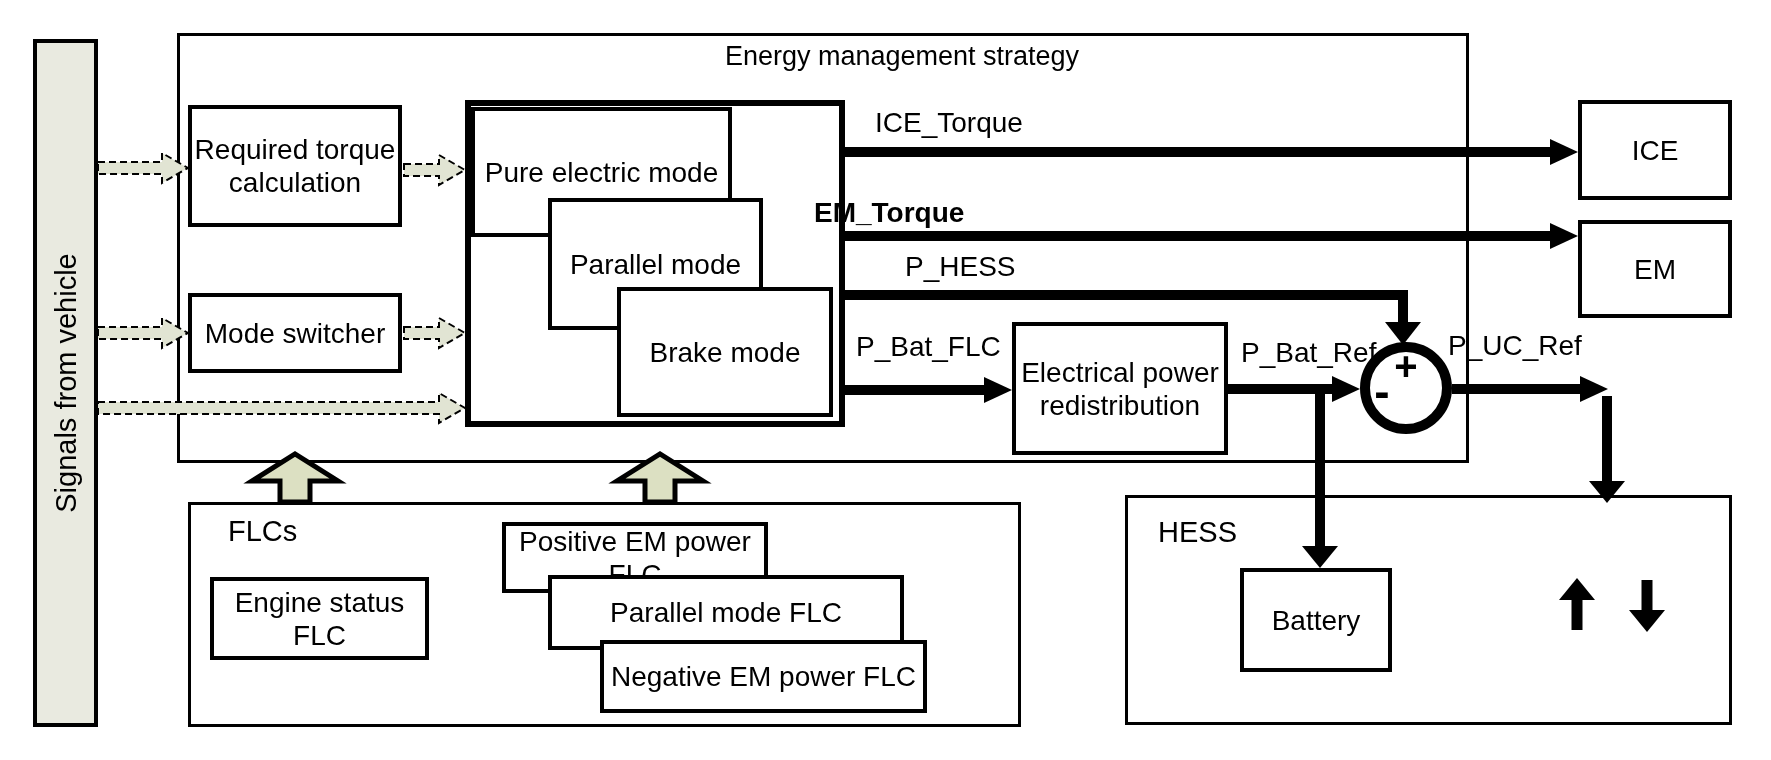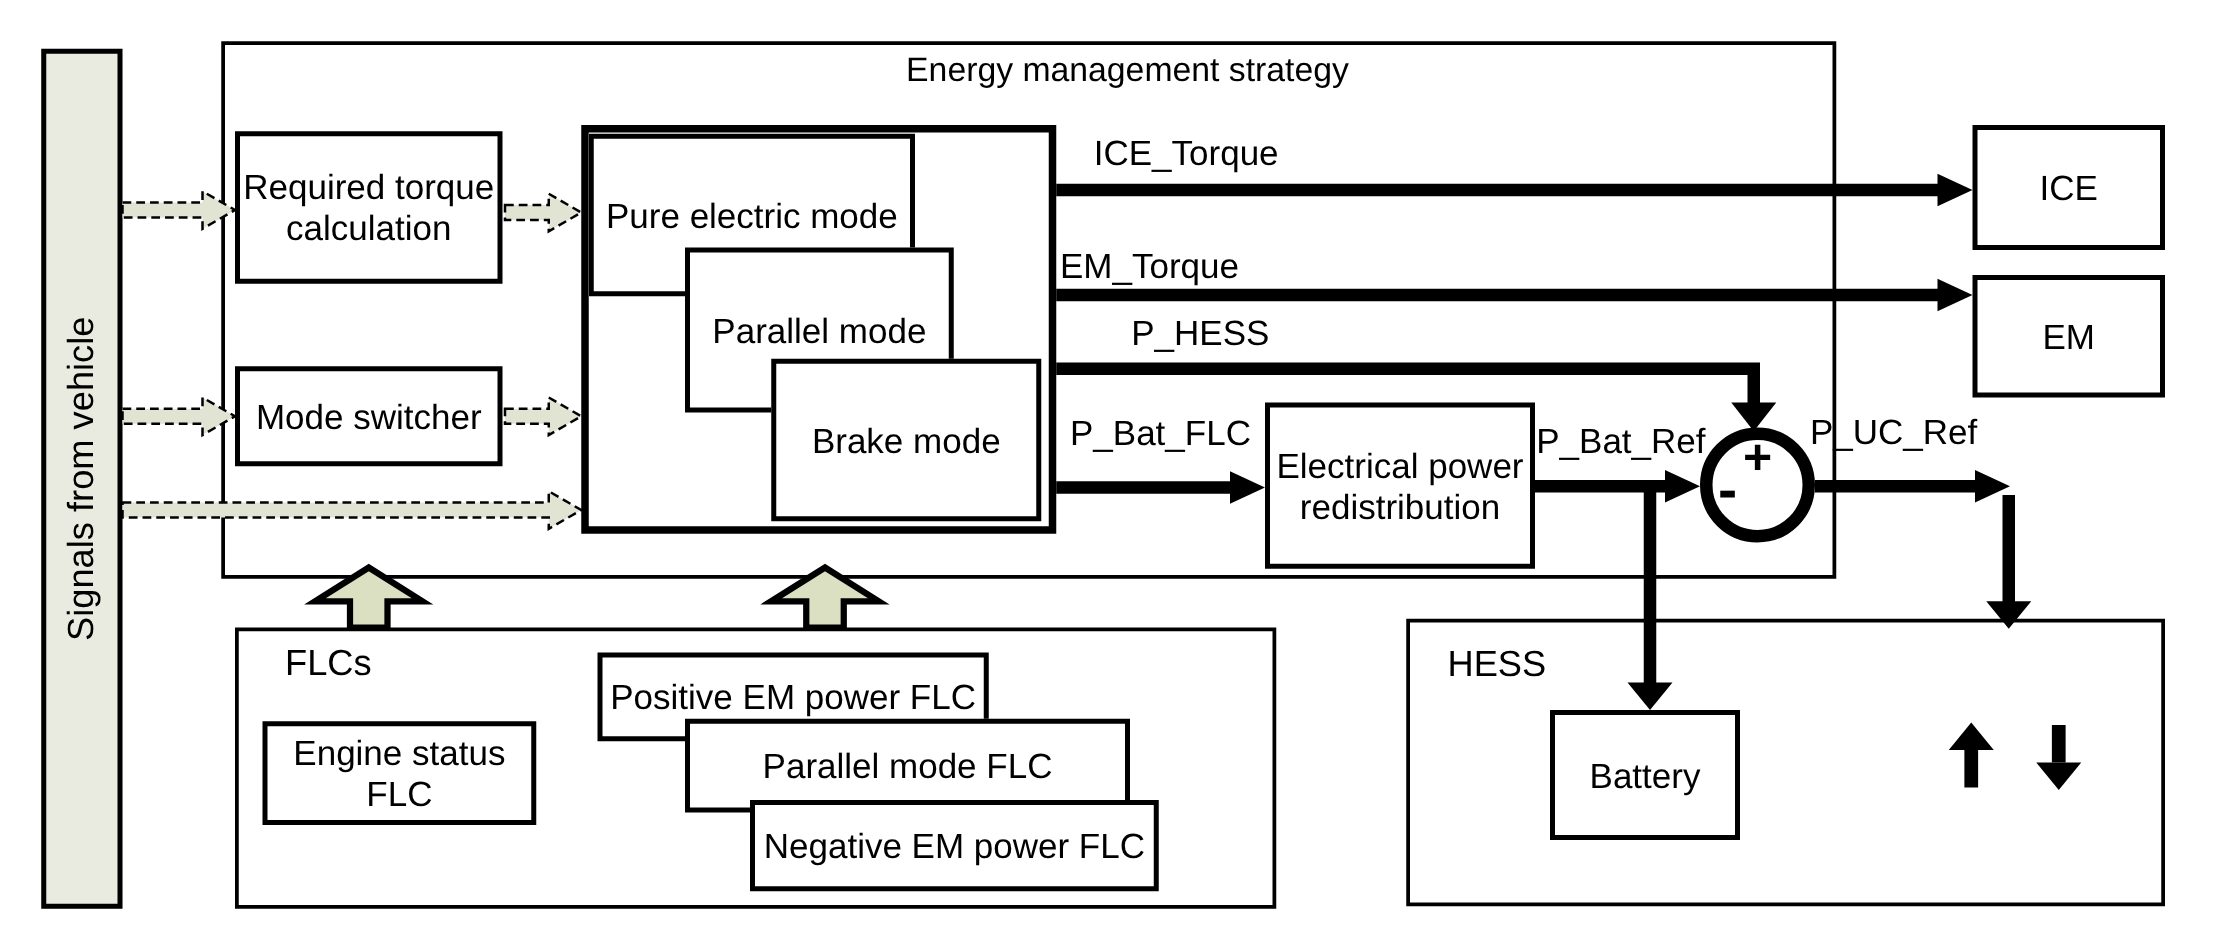--- a/index.html
+++ b/index.html
@@ -130,41 +130,41 @@
   </div>
   <div class="box" style="left:617px;top:287px;width:216px;height:130px;z-index:3;text-align:center;">
     <span>Brake mode</span>
   </div>
   <div class="box" style="left:1012px;top:322px;width:216px;height:133px;">
     <span>Electrical power</span>
     <span>redistribution</span>
   </div>
 
   <div class="label" style="left:875px;top:108px;">ICE_Torque</div>
-  <div class="label" style="left:848px;top:198px;">EM_Torque</div>
+  <div class="label" style="left:814px;top:198px;font-weight:bold;">EM_Torque</div>
   <div class="label" style="left:905px;top:252px;">P_HESS</div>
   <div class="label" style="left:856px;top:332px;">P_Bat_FLC</div>
-  <div class="label" style="left:1229px;top:338px;">P_Bat_Ref</div>
+  <div class="label" style="left:1229px;top:338px;padding-left:12px;">P_Bat_Ref</div>
   <div class="label" style="left:1448px;top:331px;">P_UC_Ref</div>
 
   <div class="sumsign" style="left:1390px;top:347px;width:32px;height:38px;font-size:40px;line-height:38px;">+</div>
   <div class="sumsign" style="left:1368px;top:372px;width:28px;height:38px;font-size:46px;line-height:38px;">-</div>
 
   <div class="box" style="left:1578px;top:100px;width:154px;height:100px;">
     <span>ICE</span>
   </div>
   <div class="box" style="left:1578px;top:220px;width:154px;height:98px;">
     <span>EM</span>
   </div>
 
   <div class="box" style="left:210px;top:577px;width:219px;height:83px;">
     <span>Engine status</span>
     <span>FLC</span>
   </div>
-  <div class="box" style="left:478px;top:522px;width:313px;height:71px;">
+  <div class="box" style="left:502px;top:522px;width:266px;height:71px;">
     <span>Positive EM power FLC</span>
   </div>
   <div class="box" style="left:548px;top:575px;width:356px;height:75px;z-index:3;">
     <span>Parallel mode FLC</span>
   </div>
   <div class="box" style="left:600px;top:640px;width:327px;height:73px;z-index:3;">
     <span>Negative EM power FLC</span>
   </div>
 
   <div class="box" style="left:1240px;top:568px;width:152px;height:104px;">

